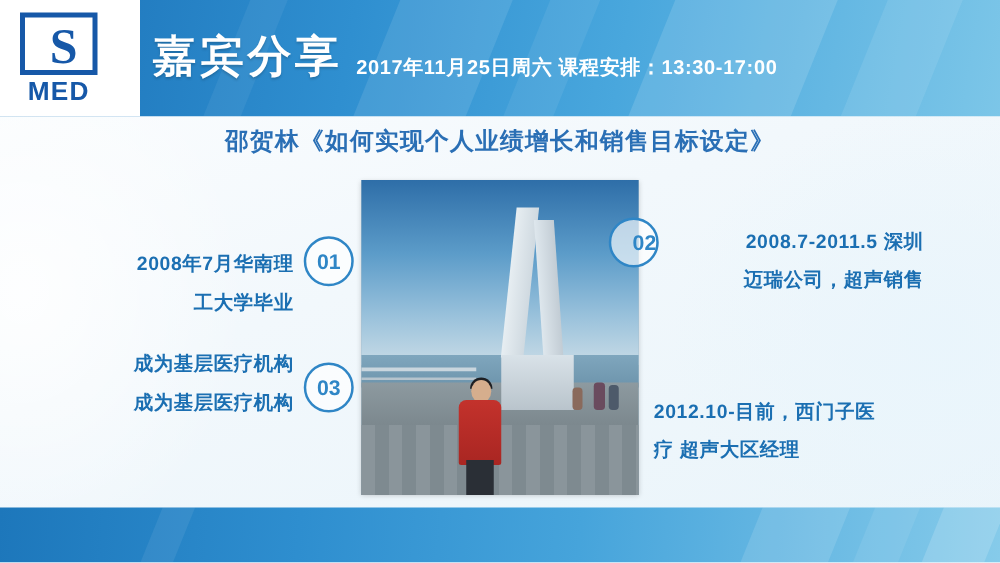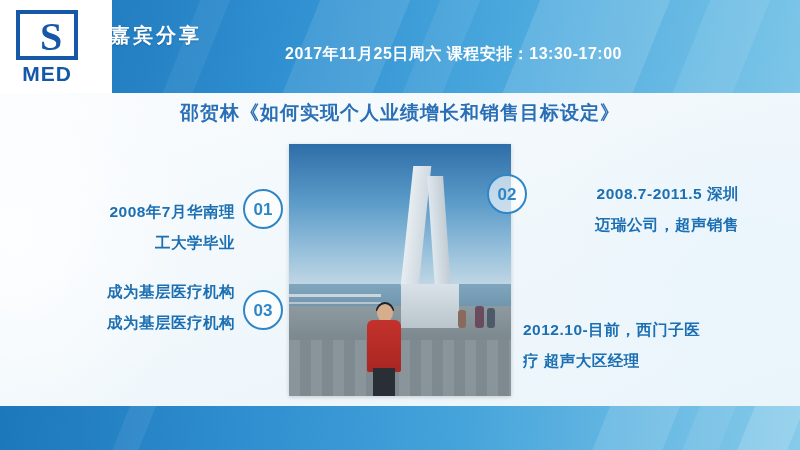--- a/index.html
+++ b/index.html
@@ -72,23 +72,23 @@
     color: #1658a8;
     font-size: 21px;
     font-weight: bold;
     letter-spacing: 1px;
     text-align: center;
     font-family: "Liberation Sans", sans-serif;
   }
 
   .banner-title {
     position: absolute;
-    left: 110px; top: 22px;
+    left: 122px; top: 22px;
     color: #ffffff;
-    font-size: 20px;
+    font-size: 35px;
     font-weight: bold;
     letter-spacing: 3px;
     z-index: 3;
     text-shadow: 0 1px 2px rgba(0,0,0,0.18);
   }
   .banner-date {
     position: absolute;
     left: 285px; top: 44px;
     color: #ffffff;
     font-size: 16px;
@@ -200,21 +200,21 @@
     color: #2f86c6;
     font-size: 17px;
     font-weight: bold;
     line-height: 38px;
     text-align: center;
     background: rgba(255,255,255,0.65);
     box-sizing: border-box;
   }
   .c01 { left: 243px; top: 189px; }
   .c03 { left: 243px; top: 290px; }
-  .c02 { left: 487px; top: 174px; }
+  .c02 { left: 487px; top: 174px; text-align: right; }
   .c04 { left: 475px; top: 327px; }
 
   .item-text {
     position: absolute;
     color: #1b6fb2;
     font-size: 15.5px;
     font-weight: bold;
     line-height: 31px;
     letter-spacing: 0.5px;
   }

